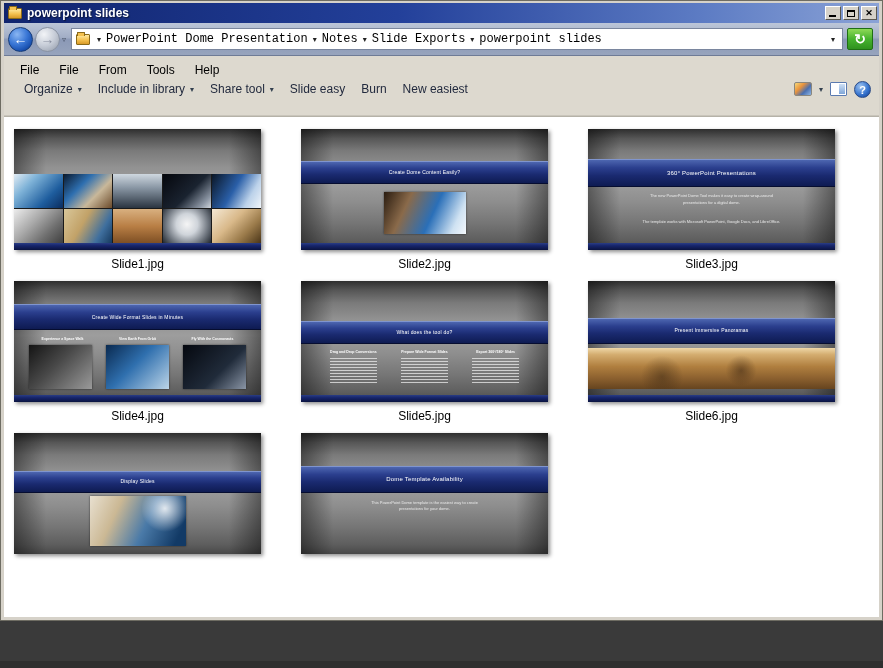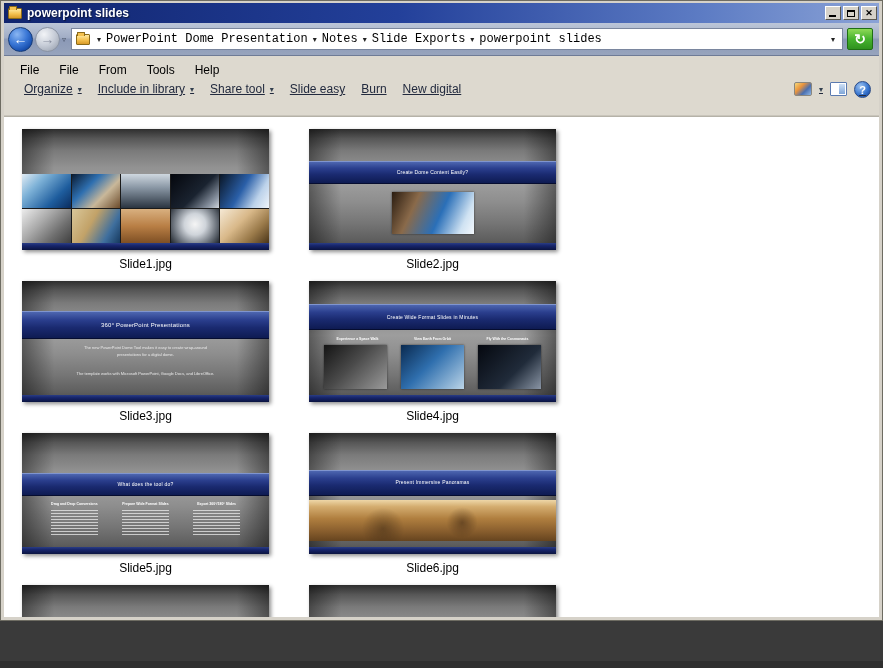--- a/index.html
+++ b/index.html
@@ -92,38 +92,37 @@
   .menubar {
     flex:0 0 23px; background:#ddd9cf; display:flex; align-items:flex-end;
     padding-left:6px; font-size:12px; color:#000;
   }
   .menubar .mitem { padding:2px 10px; }
   
   .toolbar {
     flex:0 0 28px; background:#ddd9cf; display:flex; align-items:center;
     padding:0 8px 16px 12px; font-size:12px; color:#222a3e;
     border-bottom:1px solid #c9c5bb;
-    text-decoration:underline;
   }
   .titem { padding:3px 8px; display:flex; align-items:center; gap:5px; }
   .titem .tchev { font-size:8px; color:#33404f; }
   .tool-right { margin-left:auto; display:flex; align-items:center; gap:7px; }
   .views-ico { width:18px; height:14px; border:1px solid #8a877e; border-radius:2px;
     background:linear-gradient(135deg,#f6d97a 0%, #e9933d 35%, #4a6fb0 65%, #8fb6e4 100%); }
   .views-chev { font-size:8px; color:#33404f; }
   .preview-ico { width:17px; height:14px; border:1px solid #5a7ab0; background:#fff; position:relative; border-radius:1px; }
   .preview-ico::after { content:""; position:absolute; right:1px; top:1px; bottom:1px; width:6px;
     background:linear-gradient(180deg,#cfe0f5,#7fa6d8); }
   .help-ico { width:17px; height:17px; border-radius:50%;
     background:radial-gradient(circle at 35% 30%, #9ec4f0 0%, #3a77d0 55%, #11429a 95%);
     color:#fff; font-size:11px; font-weight:bold; text-align:center; line-height:17px;
     border:1px solid #2a4a86; }
   
   .content { flex:1 1 auto; background:#fff; border-top:1px solid #b5b2a8;
-    padding:12px 0 0 18px; overflow:hidden; }
+    padding:12px 0 0 10px; overflow:hidden; }
   .tile { float:left; width:247px; margin:0 40px 10px 0; }
   .thumb {
     width:247px; height:121px; position:relative; overflow:hidden;
     box-shadow:2px 2px 4px rgba(0,0,0,.45);
     background:
       linear-gradient(90deg, rgba(0,0,0,.42) 0%, rgba(0,0,0,0) 13%, rgba(0,0,0,0) 87%, rgba(0,0,0,.42) 100%),
       linear-gradient(180deg,#2e2e2e 0%, #575757 8%, #7a7a7a 18%, #929292 32%, #9d9d9d 45%, #8e8e8e 60%, #757575 78%, #5e5e5e 92%, #484848 100%);
   }
   .fname { margin-top:7px; text-align:center; font-size:12px; color:#000; }
   .sband {
@@ -246,21 +245,21 @@
       <span>Share tool</span>
       <span class="tchev">▾</span>
     </span>
     <span class="titem">
       <span>Slide easy</span>
     </span>
     <span class="titem">
       <span>Burn</span>
     </span>
     <span class="titem">
-      <span>New digital</span>
+      <span>New easiest</span>
     </span>
     <span class="tool-right">
       <span class="views-ico"></span>
       <span class="views-chev">▾</span>
       <span class="preview-ico"></span>
       <span class="help-ico">?</span>
     </span>
   </div>
 
   <div class="content">

